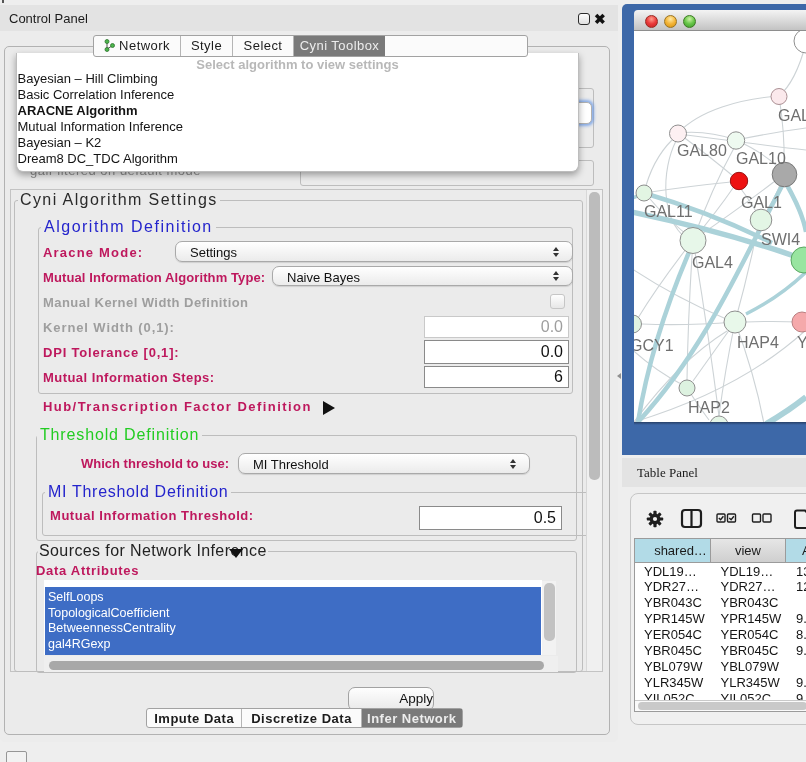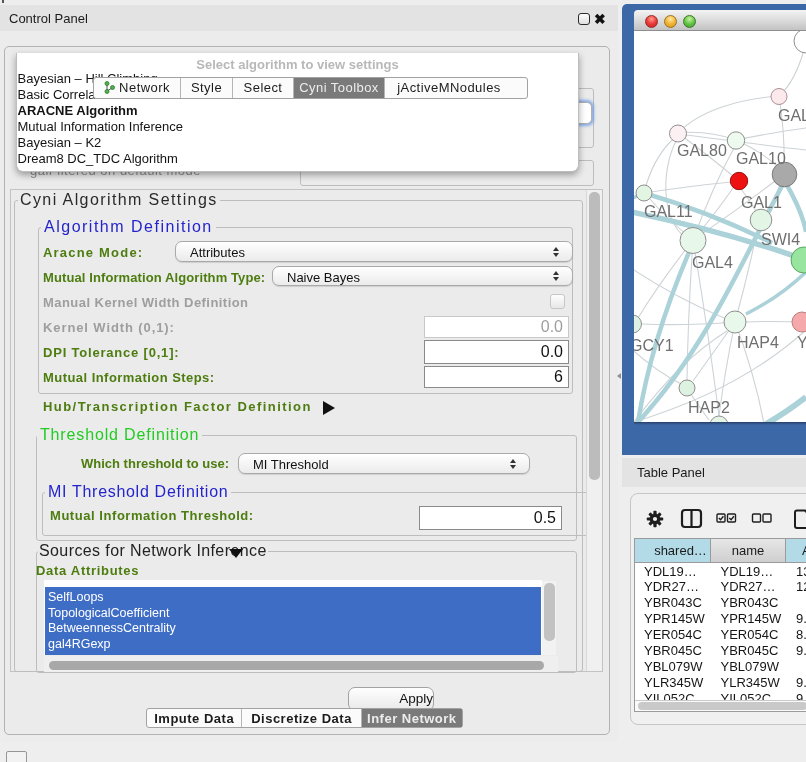--- a/index.html
+++ b/index.html
@@ -1,20 +1,20 @@
 <!DOCTYPE html>
 <html><head><meta charset="utf-8">
 <style>
 html,body{margin:0;padding:0;}
 body{width:806px;height:762px;position:relative;overflow:hidden;background:#eeeeee;
 font-family:"Liberation Sans",sans-serif;}
 .abs{position:absolute;}
 .gb{position:absolute;border:1px solid #bdbdbd;border-radius:3px;}
 .gb>span{position:absolute;top:-8px;left:8px;background:#ebebeb;padding:0 3px;font-size:16px;line-height:14px;white-space:nowrap;}
-.lbl{position:absolute;font-size:13px;font-weight:bold;color:#4d7c0f;white-space:nowrap;}
+.lbl{position:absolute;font-size:13px;font-weight:bold;color:#be185d;white-space:nowrap;}
 .combo{position:absolute;border:1px solid #a9a9a9;border-radius:7px;background:linear-gradient(#ffffff,#ebebeb);box-shadow:0 1px 1px rgba(0,0,0,.12);}
 .combo .ct{position:absolute;left:14px;top:2.5px;font-size:13px;color:#111;}
 .spin{position:absolute;right:12px;top:50%;margin-top:-5px;width:7px;height:10px;}
 .spin:before{content:"";position:absolute;left:0;top:0;border-left:3.5px solid transparent;border-right:3.5px solid transparent;border-bottom:4px solid #333;}
 .spin:after{content:"";position:absolute;left:0;bottom:0;border-left:3.5px solid transparent;border-right:3.5px solid transparent;border-top:4px solid #333;}
 .tf{position:absolute;background:#fff;border:1px solid #9f9f9f;font-size:16px;color:#111;display:flex;align-items:center;justify-content:flex-end;padding-right:5px;}
 .tabbar{position:absolute;display:flex;background:#fbfbfb;border:1px solid #a2a2a2;border-radius:3px;height:22px;box-sizing:border-box;z-index:6;}
 .tabbar .tb{font-size:13px;letter-spacing:0.5px;color:#1c1c1c;font-weight:bold;text-align:center;line-height:20px;border-right:1px solid #b5b5b5;box-sizing:border-box;}
 .tabbar .tb:last-child{border-right:none;}
 .tabbar .sel{background:#7a7a7a;color:#ededed;}
@@ -24,50 +24,49 @@
 
 <div class="abs" style="left:2px;top:0;width:2px;height:3px;background:#555;"></div>
 <div class="abs" style="left:0;top:5px;width:618px;height:26px;background:#e3e3e3;"></div>
 <div class="abs" style="left:9px;top:11px;font-size:13px;color:#1b1b1b;">Control Panel</div>
 <div class="abs" style="left:578px;top:13px;width:10px;height:10px;border:1.5px solid #2b2b2b;border-radius:3px;background:linear-gradient(#fdfdfd,#e0e0e0);"></div>
 <div class="abs" style="left:594px;top:11px;font-size:14px;font-weight:bold;color:#111;">✖</div>
 <div class="abs" style="left:0;top:31px;width:618px;height:711px;background:#ececec;border-radius:0 0 5px 5px;"></div>
 
 <div class="abs" style="left:4px;top:46px;width:606px;height:689px;background:#ebebeb;border:1px solid #b2b2b2;border-radius:5px;box-sizing:border-box;"></div>
 
-<div class="tabbar toptabs" style="left:93px;top:35px;width:435px;margin-top:42px;">
+<div class="tabbar toptabs" style="left:93px;top:35px;width:435px;">
 <div class="tb" style="width:87px;"><svg width="11" height="13" style="vertical-align:-2px" viewBox="0 0 11 13">
         <path d="M3 3 L3 10 M3 10 L8 7" stroke="#555" stroke-width="1" fill="none"></path>
         <circle cx="3" cy="2.5" r="2" fill="#4cb44c" stroke="#2c742c" stroke-width=".8"></circle>
         <circle cx="3" cy="10.5" r="2" fill="#4cb44c" stroke="#2c742c" stroke-width=".8"></circle>
         <circle cx="8.5" cy="6.5" r="2" fill="#4cb44c" stroke="#2c742c" stroke-width=".8"></circle>
       </svg> Network</div>
 <div class="tb" style="width:52px;">Style</div>
 <div class="tb" style="width:61px;">Select</div>
 <div class="tb sel" style="width:91px;">Cyni Toolbox</div>
-<div class="tb" style="width:128px;">jActiveMNodules</div>
 </div>
 
 <div class="abs" style="left:20px;top:88px;width:574px;height:60px;border:1px solid #bdbdbd;border-radius:3px;box-sizing:border-box;"></div>
 <div class="abs" style="left:230px;top:102px;width:362px;height:22px;border:1px solid #b0b0b0;border-radius:5px;background:#fff;box-shadow:0 0 3px 2px rgba(100,150,230,.75);box-sizing:border-box;"></div>
 <div class="abs" style="left:300px;top:160px;width:294px;height:26px;border:1px solid #bdbdbd;border-radius:3px;box-sizing:border-box;"></div>
 <div class="abs" style="left:30px;top:163px;font-size:13px;color:#8f8f8f;letter-spacing:0.5px;">galFiltered on default mode</div>
 
 <div class="abs" style="left:10px;top:189px;width:593px;height:483px;border:1px solid #c3c3c3;background:#ebebeb;box-sizing:border-box;"></div>
 
 <div class="gb" style="left:14px;top:200px;width:567px;height:470px;">
     <span style="color:#2a2a2a;left:3px;padding:0 2px;letter-spacing:1.4px;">Cyni Algorithm Settings</span>
   </div>
 
 <div class="gb" style="left:38px;top:227px;width:533px;height:165px;">
     <span style="color:#2424cc;left:2px;letter-spacing:1.5px;">Algorithm Definition</span>
   </div>
 <div class="lbl" style="left:43px;top:245px;letter-spacing:1.2px;">Aracne Mode:</div>
 <div class="combo" style="left:175px;top:241px;width:398px;height:21px;box-sizing:border-box;">
-    <span class="ct">Attributes</span>
+    <span class="ct">Settings</span>
     <span class="spin"></span>
   </div>
 <div class="lbl" style="left:43px;top:270px;letter-spacing:0.1px;">Mutual Information Algorithm Type:</div>
 <div class="combo" style="left:272px;top:266px;width:301px;height:20px;box-sizing:border-box;">
     <span class="ct">Naive Bayes</span>
     <span class="spin"></span>
   </div>
 <div class="lbl" style="left:43px;top:295px;color:#9e9e9e;letter-spacing:0.45px;">Manual Kernel Width Definition</div>
 <div class="abs" style="left:550px;top:294px;width:13px;height:13px;border:1px solid #c6c6c6;border-radius:3px;background:linear-gradient(#fefefe,#e7e7e7);"></div>
 <div class="lbl" style="left:43px;top:320px;color:#9e9e9e;letter-spacing:0.9px;">Kernel Width (0,1):</div>
@@ -211,21 +210,21 @@
 <text x="630" y="351">GCY1</text>
 <text x="737" y="348">HAP4</text>
 <text x="797" y="348">Y</text>
 <text x="688" y="413">HAP2</text>
 </g>
 </svg>
 </div>
 <div class="abs" style="left:634px;top:422px;width:172px;height:3px;background:linear-gradient(rgba(20,30,50,.55),rgba(20,30,50,0));"></div>
 
 <div class="abs" style="left:622px;top:458px;width:184px;height:29px;background:#e3e3e3;"></div>
-<div class="abs" style="left:637px;top:465px;font-size:13px;color:#1b1b1b;">Table Panel</div>
+<div class="abs" style="left:637px;top:465px;font-size:13px;color:#1b1b1b;font-family:Liberation Serif, serif;">Table Panel</div>
 <div class="abs" style="left:630px;top:493px;width:190px;height:232px;background:#f0f0f0;border:1px solid #c6c6c6;border-radius:8px;box-sizing:border-box;"></div>
 
 <svg class="abs" style="left:645px;top:508px;" width="161" height="22" viewBox="0 0 161 22">
 <g fill="none" stroke="#1e1e1e">
 
 <g transform="translate(10,11)">
 <circle r="5.4" fill="#1e1e1e" stroke="none"></circle>
 <g fill="#1e1e1e" stroke="none">
 <rect x="-1.6" y="-8.2" width="3.2" height="4" rx="0.8"></rect>
           <rect x="-1.6" y="4.2" width="3.2" height="4" rx="0.8"></rect>
@@ -252,20 +251,20 @@
 <rect x="107.5" y="6" width="8" height="8" rx="1"></rect>
 <rect x="118" y="6" width="8" height="8" rx="1"></rect>
 </g>
 
 <path d="M152 2.5 h8 l5 5 v10.5 a2 2 0 0 1 -2 2 h-11 a2 2 0 0 1 -2 -2 v-13.5 a2 2 0 0 1 2 -2 z" stroke-width="2"></path>
 </g>
 </svg>
 
 <div class="abs" style="left:634px;top:538px;width:172px;height:174px;border:1px solid #9b9b9b;border-right:none;background:#fff;box-sizing:border-box;overflow:hidden;">
 <div class="abs" style="left:0;top:0;width:76px;height:24px;background:#b2dbe7;border-right:1px solid #9b9b9b;border-bottom:1px solid #9b9b9b;box-sizing:border-box;text-align:center;text-indent:16px;font-size:13px;color:#1b1b1b;line-height:23px;">shared…</div>
-<div class="abs" style="left:76px;top:0;width:75px;height:24px;background:linear-gradient(#e6e6e6,#cfcfcf);border-right:1px solid #9b9b9b;border-bottom:1px solid #9b9b9b;box-sizing:border-box;text-align:center;font-size:13px;color:#1b1b1b;line-height:23px;">name</div>
+<div class="abs" style="left:76px;top:0;width:75px;height:24px;background:linear-gradient(#e6e6e6,#cfcfcf);border-right:1px solid #9b9b9b;border-bottom:1px solid #9b9b9b;box-sizing:border-box;text-align:center;font-size:13px;color:#1b1b1b;line-height:23px;">view</div>
 <div class="abs" style="left:151px;top:0;width:40px;height:24px;background:#b2dbe7;border-bottom:1px solid #9b9b9b;box-sizing:border-box;font-size:13px;color:#1b1b1b;line-height:23px;padding-left:16px;">A</div>
 <div class="abs" style="left:9px;top:24.5px;font-size:13px;color:#161616;line-height:15.95px;">YDL19…<br>YDR27…<br>YBR043C<br>YPR145W<br>YER054C<br>YBR045C<br>YBL079W<br>YLR345W<br>YIL052C</div>
 <div class="abs" style="left:85.5px;top:24.5px;font-size:13px;color:#161616;line-height:15.95px;">YDL19…<br>YDR27…<br>YBR043C<br>YPR145W<br>YER054C<br>YBR045C<br>YBL079W<br>YLR345W<br>YIL052C</div>
 <div class="abs" style="left:161px;top:24.5px;font-size:13px;color:#161616;line-height:15.95px;">13<br>12<br>&nbsp;<br>9.<br>8.<br>9.<br>&nbsp;<br>9.<br>9.</div>
 <div class="abs" style="left:0;top:160.5px;width:172px;height:13px;background:#fafafa;border-top:1px solid #c9c9c9;box-sizing:border-box;"></div>
 <div class="abs" style="left:3px;top:162.5px;width:169px;height:8px;background:#c9c9c9;border-radius:4px;"></div>
 </div>
 
 </body></html>

